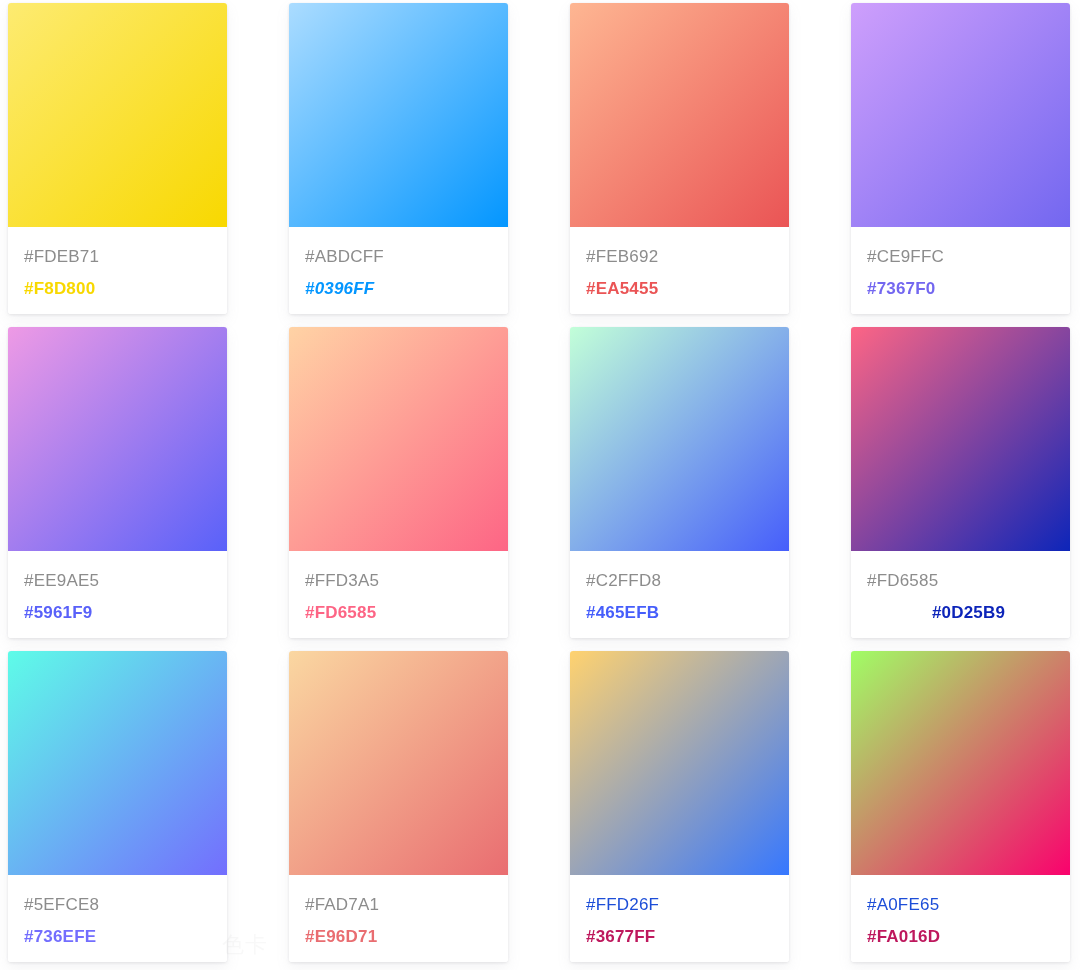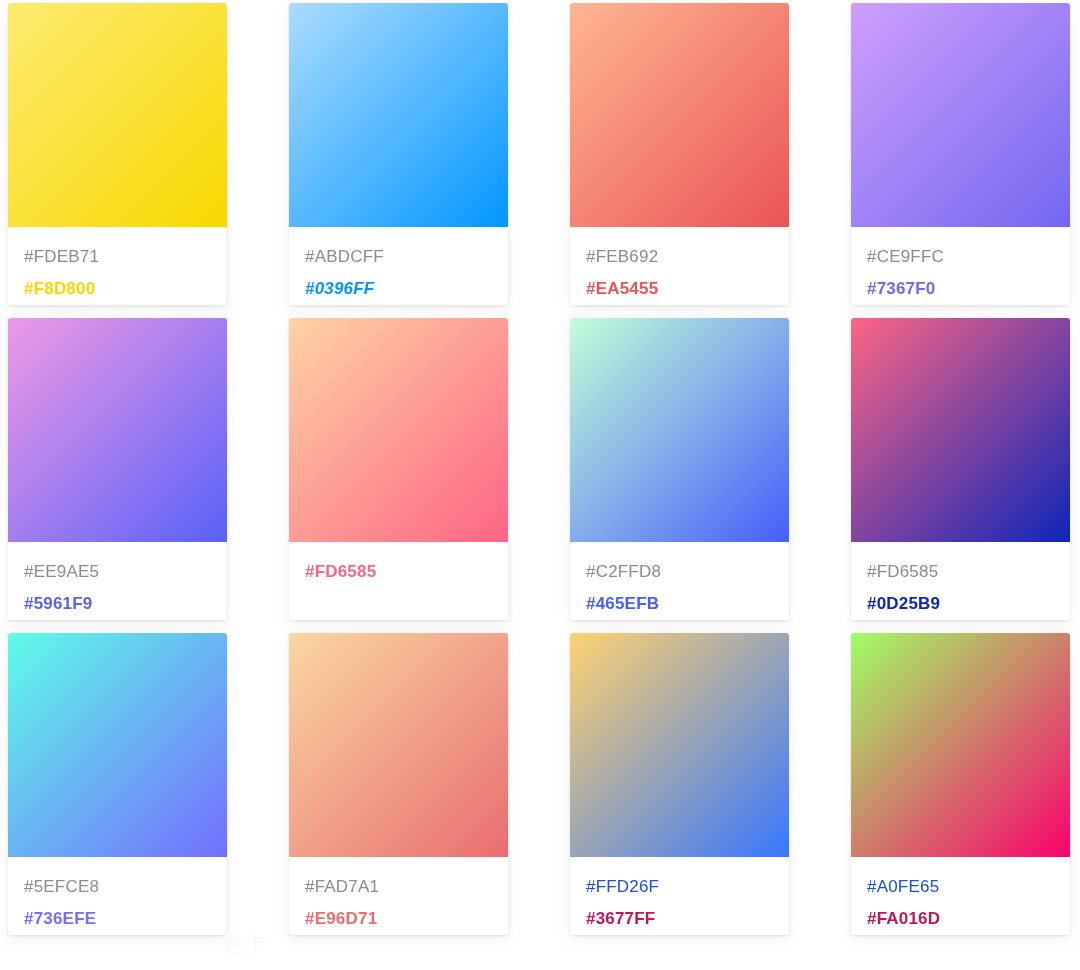--- a/index.html
+++ b/index.html
@@ -31,21 +31,21 @@
     box-shadow: 0 1px 3px rgba(140, 140, 150, 0.20),
                 0 6px 14px rgba(150, 150, 160, 0.10);
     overflow: hidden;
   }
   .gradient-swatch {
     width: 219px;
     height: 224px;
     display: block;
   }
   .swatch-labels {
-    height: 78px;
+    height: 87px;
     box-sizing: border-box;
     padding: 14px 0 0 16px;
     background: #ffffff;
   }
   .hex-start {
     display: block;
     font-size: 17px;
     line-height: 32px;
     color: #8c8c8c;
     letter-spacing: 0.2px;
@@ -107,35 +107,36 @@
     <div class="swatch-card">
       <div class="gradient-swatch" style="background: linear-gradient(135deg, rgb(238, 154, 229) 0%, rgb(89, 97, 249) 100%);"></div>
       <div class="swatch-labels">
         <span class="hex-start" style="color: rgb(140, 140, 140);">#EE9AE5</span>
         <span class="hex-end" style="color: rgb(89, 97, 249);">#5961F9</span>
       </div>
     </div>
     <div class="swatch-card">
       <div class="gradient-swatch" style="background: linear-gradient(135deg, rgb(255, 211, 165) 0%, rgb(253, 101, 133) 100%);"></div>
       <div class="swatch-labels">
+        <span class="hex-start" style="color: rgb(140, 140, 140);">#FFD3A5</span>
         <span class="hex-end" style="color: rgb(253, 101, 133);">#FD6585</span>
       </div>
     </div>
     <div class="swatch-card">
       <div class="gradient-swatch" style="background: linear-gradient(135deg, rgb(194, 255, 216) 0%, rgb(70, 94, 251) 100%);"></div>
       <div class="swatch-labels">
         <span class="hex-start" style="color: rgb(140, 140, 140);">#C2FFD8</span>
         <span class="hex-end" style="color: rgb(70, 94, 251);">#465EFB</span>
       </div>
     </div>
     <div class="swatch-card">
       <div class="gradient-swatch" style="background: linear-gradient(135deg, rgb(253, 101, 133) 0%, rgb(13, 37, 185) 100%);"></div>
       <div class="swatch-labels">
         <span class="hex-start" style="color: rgb(140, 140, 140);">#FD6585</span>
-        <span class="hex-end" style="color: rgb(13, 37, 185);">#0D25B9</span>
+        <span class="hex-end" style="color: rgb(13, 37, 185); text-align: center;">#0D25B9</span>
       </div>
     </div>
     <div class="swatch-card">
       <div class="gradient-swatch" style="background: linear-gradient(135deg, rgb(94, 252, 232) 0%, rgb(115, 110, 254) 100%);"></div>
       <div class="swatch-labels">
         <span class="hex-start" style="color: rgb(140, 140, 140);">#5EFCE8</span>
         <span class="hex-end" style="color: rgb(115, 110, 254);">#736EFE</span>
       </div>
     </div>
     <div class="swatch-card">

